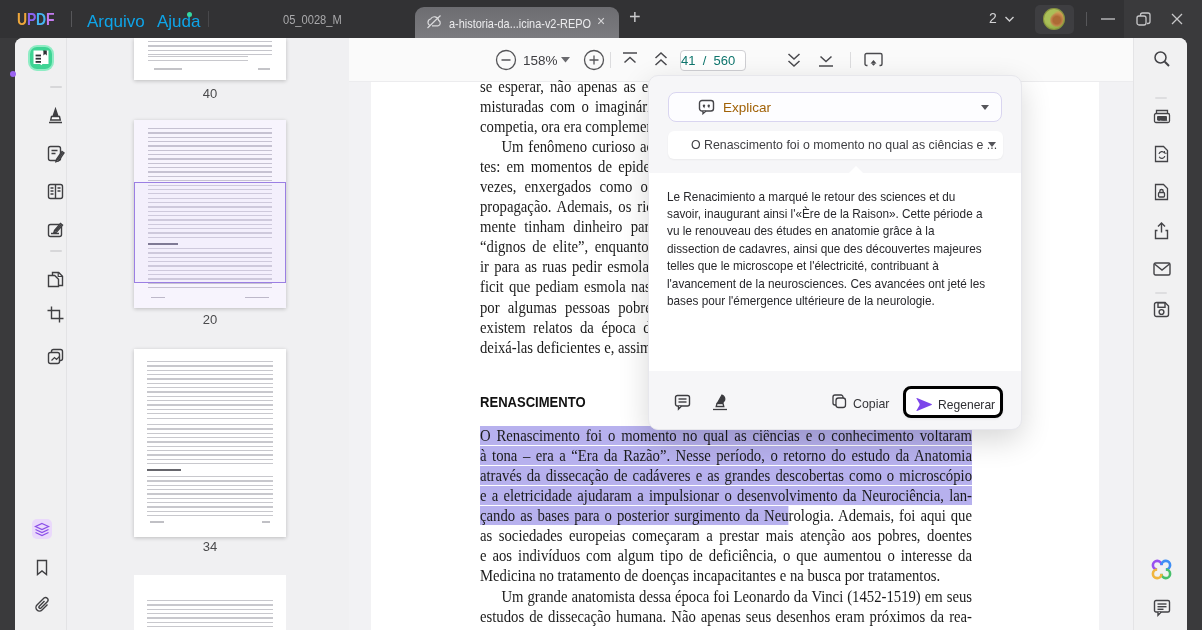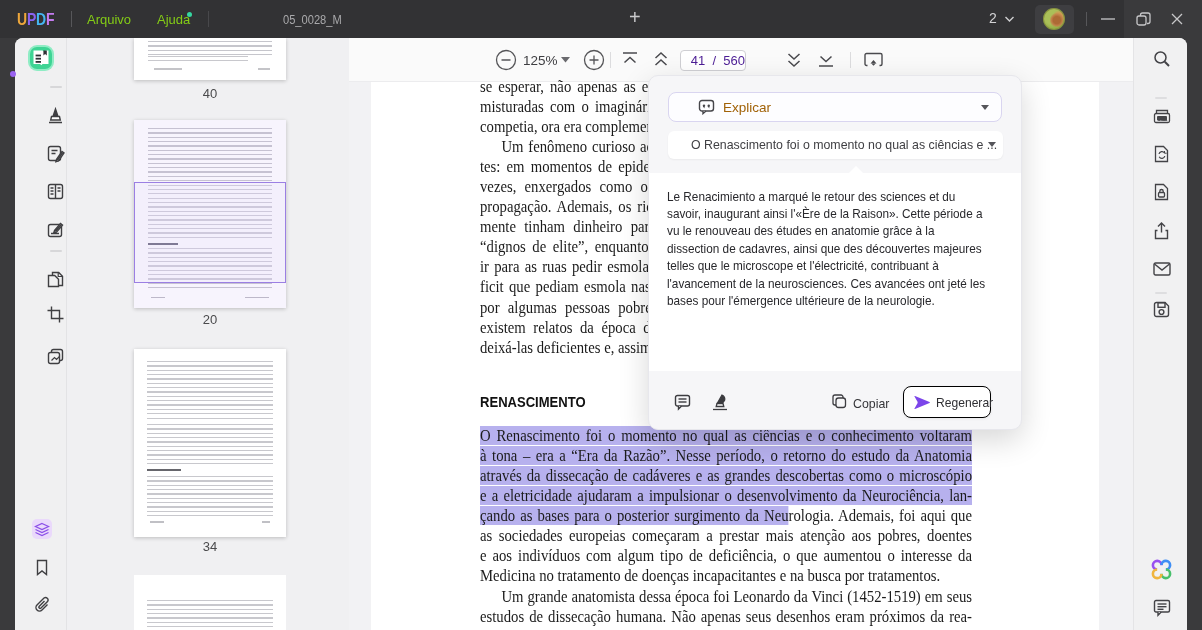--- a/index.html
+++ b/index.html
@@ -3,21 +3,21 @@
 <style>
 *{margin:0;padding:0;box-sizing:border-box}
 html,body{width:1202px;height:630px;overflow:hidden}
 body{font-family:"Liberation Sans",sans-serif;position:relative;background:#3a3a3c}
 .abs{position:absolute}
 
 #titlebar{left:0;top:0;width:1124px;height:38px;background:#323234}
 #logo{left:17px;top:10px;font-size:17px;font-weight:bold;letter-spacing:-.2px;transform:scaleX(.82);transform-origin:0 0}
 #logo .u{color:#eda63b}#logo .p{color:#8a63f2}#logo .d{color:#45b6f2}#logo .f{color:#c47bf0}
 .tsep{top:11px;width:1px;height:16px;background:#57575a}
-.menu{top:12px;font-size:13px;color:#84cc16}
+.menu{top:12px;font-size:17px;color:#0ea5e9}
 #gdot{left:187px;top:12px;width:5px;height:5px;border-radius:50%;background:#35d6a0}
 #fname{left:283px;top:13px;font-size:12.5px;color:#a9a9ab;transform:scaleX(.89);transform-origin:0 0}
 #tab{left:415px;top:7px;width:204px;height:31px;background:linear-gradient(#6d6d71,#7b7b7f);border-radius:9px 9px 0 0;color:#ececee;font-size:13.5px}
 #tab .ttl{position:absolute;left:34px;top:8.5px;white-space:nowrap;font-size:13px;transform:scaleX(.84);transform-origin:0 0}
 #tab .tx{position:absolute;left:182px;top:6px;font-size:14px;color:#d6d6d8}
 #plus{left:629px;top:6px;font-size:20px;color:#c9c9cb;font-weight:300}
 #num2{left:989px;top:10px;font-size:14px;color:#d2d2d4}
 #avslot{left:1035px;top:5px;width:39px;height:29px;background:#3e3e41;border-radius:5px}
 #avatar{left:1043px;top:8px;width:22px;height:22px;border-radius:50%;
  background:radial-gradient(circle at 63% 55%,#ad6a35 0 20%,#c08049 30%,rgba(0,0,0,0) 40%),
@@ -37,21 +37,21 @@
 #thumbs{left:53px;top:0;width:281px;height:592px;background:#f0f0f2}
 .thumb{position:absolute;left:66px;width:152px;background:#fff;box-shadow:0 1px 4px rgba(0,0,0,.22)}
 .tlabel{position:absolute;width:152px;left:66px;text-align:center;font-size:13px;color:#4a4a4c}
 .tline{position:absolute}
 .thumb{overflow:hidden}
 #sel41{background:#f7f4fd}
 #vbox{position:absolute;left:0px;top:62px;width:152px;height:101px;border:1.5px solid #9b7fe3;background:rgba(230,222,250,.25)}
 
 #toolbar{left:334px;top:0;width:784px;height:44px;background:#fafafa;border-bottom:1px solid #ececee}
 .ticn{position:absolute;top:11px}
-#pagebox{left:331px;top:12px;width:66px;height:21px;background:#fff;border:1px solid #cfcfd3;border-radius:4px;font-size:13px;color:#4c1d95;text-align:right;line-height:19px}
+#pagebox{left:331px;top:12px;width:66px;height:21px;background:#fff;border:1px solid #cfcfd3;border-radius:4px;font-size:13px;color:#0f766e;text-align:left;line-height:19px}
 .tsep2{position:absolute;top:14px;width:1px;height:16px;background:#dcdcde}
 #viewport{left:334px;top:44px;width:784px;height:548px;background:#f2f2f4}
 #page{left:22px;top:0;width:728px;height:548px;background:#fff}
 
 .doc{position:absolute;left:109px;width:552px;font-family:"Liberation Serif",serif;font-size:16.5px;color:#1b1b1b;transform:scaleX(.8913);transform-origin:0 0}
 .dl{height:20.1px;line-height:20.1px;text-align:justify;text-align-last:justify;white-space:nowrap}
 .dl.last{text-align-last:left}
 .ind{padding-left:24px}
 .hl{background:#b7b1ee}
 #heading{left:109px;top:311px;font-weight:bold;font-size:15px;color:#111;transform:scaleX(.87);transform-origin:0 0}
@@ -62,34 +62,42 @@
 #popup{left:648px;top:75px;width:374px;height:355px;background:#f6f6f8;border:1px solid #e7e7ec;border-radius:10px;box-shadow:0 10px 30px rgba(0,0,0,.16)}
 #row1{left:19px;top:16px;width:334px;height:30px;background:#fdfdff;border:1px solid #d9d5f0;border-radius:8px}
 #row1 .lbl{position:absolute;left:54px;top:7px;font-size:13.5px;color:#a16207}
 #row2{left:19px;top:55px;width:335px;height:28px;background:#fff;border-radius:6px;box-shadow:0 1px 2px rgba(0,0,0,.05)}
 #row2 .lbl{position:absolute;left:23px;top:6px;font-size:13px;color:#404044;white-space:nowrap;transform:scaleX(.95);transform-origin:0 0}
 .caret{position:absolute;width:0;height:0;border-left:4.5px solid transparent;border-right:4.5px solid transparent;border-top:5.5px solid #55555a}
 #pwhite{left:0px;top:97px;width:372px;height:198px;background:#fff}
 #notch{left:200px;top:-7px;width:0;height:0;border-left:7px solid transparent;border-right:7px solid transparent;border-bottom:7px solid #fff}
 #ptext{position:absolute;left:18px;top:14.6px;width:356px;font-size:13px;line-height:17.4px;color:#28282c;transform:scaleX(.905);transform-origin:0 0}
 #copylbl{left:204px;top:320px;font-size:13px;color:#353539;transform:scaleX(.95);transform-origin:0 0}
-#regbtn{left:254px;top:310px;width:88px;height:32px;background:#fff;border:1px solid #000000;border-radius:8px;box-shadow:0 1px 3px rgba(0,0,0,.07)}
+#regbtn{left:254px;top:310px;width:100px;height:32px;background:#fff;border:3px solid #000000;border-radius:8px;box-shadow:0 1px 3px rgba(0,0,0,.07)}
 #regbtn .lbl{position:absolute;left:32px;top:8px;font-size:13px;color:#2f2f33;transform:scaleX(.93);transform-origin:0 0}
 svg{display:block}
 </style></head>
 <body>
 
 <div id="titlebar" class="abs">
   <div id="logo" class="abs"><span class="u">U</span><span class="p">P</span><span class="d">D</span><span class="f">F</span></div>
   <div class="tsep abs" style="left:71px"></div>
   <div class="menu abs" style="left:87px">Arquivo</div>
   <div class="menu abs" style="left:157px">Ajuda</div>
   <div id="gdot" class="abs"></div>
   <div class="tsep abs" style="left:208px;background:#48484b"></div>
   <div id="fname" class="abs">05_0028_M</div>
+  <div id="tab" class="abs">
+    <svg style="position:absolute;left:10px;top:7px" width="18" height="16" viewBox="0 0 18 16">
+      <path d="M5.2 11.5 A3.4 3.4 0 0 1 5.6 5 A4.3 4.3 0 0 1 13.6 6.4 A2.9 2.9 0 0 1 13.2 11.8 L7 11.8" fill="none" stroke="#dadadc" stroke-width="1.2"></path>
+      <line x1="2.5" y1="14" x2="15.5" y2="1.5" stroke="#dadadc" stroke-width="1.2"></line>
+    </svg>
+    <span class="ttl">a-historia-da...icina-v2-REPO</span>
+    <span class="tx">×</span>
+  </div>
   <div id="plus" class="abs">+</div>
   <div id="num2" class="abs">2</div>
   <svg class="abs" style="left:1004px;top:15px" width="11" height="8" viewBox="0 0 11 8">
       <path d="M1.5 2 L5.5 6 L9.5 2" fill="none" stroke="#cfcfd1" stroke-width="1.4"></path>
     </svg>
   <div id="avslot" class="abs"></div>
     <div id="avatar" class="abs"></div>
   <div class="tsep abs" style="left:1086px;top:12px;height:14px"></div>
   <svg class="abs wbtn" style="left:1101px;top:18px" width="14" height="2" viewBox="0 0 14 2">
       <line x1="0" y1="1" x2="14" y2="1"></line>
@@ -210,21 +218,21 @@
     <div class="thumb" style="top:537px;height:55px;box-shadow:none">
       <div class="tline" style="left:13px;top:25px;width:126px;height:30px;background:repeating-linear-gradient(#c8c8cd 0 1.2px,rgba(0,0,0,0) 1.2px 4.35px)"></div>
     </div>
   </div>
 
   <div id="toolbar" class="abs">
     <svg class="ticn" style="left:146px" width="22" height="22" viewBox="0 0 22 22" fill="none" stroke="#555558" stroke-width="1.3">
         <circle cx="11" cy="11" r="9.5"></circle>
         <line x1="6.5" y1="11" x2="15.5" y2="11"></line>
       </svg>
-    <div class="abs" style="left:174px;top:15px;font-size:13.5px;color:#3e3e42">125%</div>
+    <div class="abs" style="left:174px;top:15px;font-size:13.5px;color:#3e3e42">158%</div>
     <svg class="ticn" style="left:212px;top:19px" width="9" height="6" viewBox="0 0 9 6">
         <path d="M0 0 L4.5 5.5 L9 0 z" fill="#6a6a6e"></path>
       </svg>
     <svg class="ticn" style="left:234px" width="22" height="22" viewBox="0 0 22 22" fill="none" stroke="#555558" stroke-width="1.3">
         <circle cx="11" cy="11" r="9.5"></circle>
         <line x1="6.5" y1="11" x2="15.5" y2="11"></line>
         <line x1="11" y1="6.5" x2="11" y2="15.5"></line>
       </svg>
     <div class="tsep2" style="left:261px"></div>
     <svg class="ticn" style="left:273px;top:14px" width="16" height="15" viewBox="0 0 16 15" fill="none" stroke="#4a4a4e" stroke-width="1.5">

